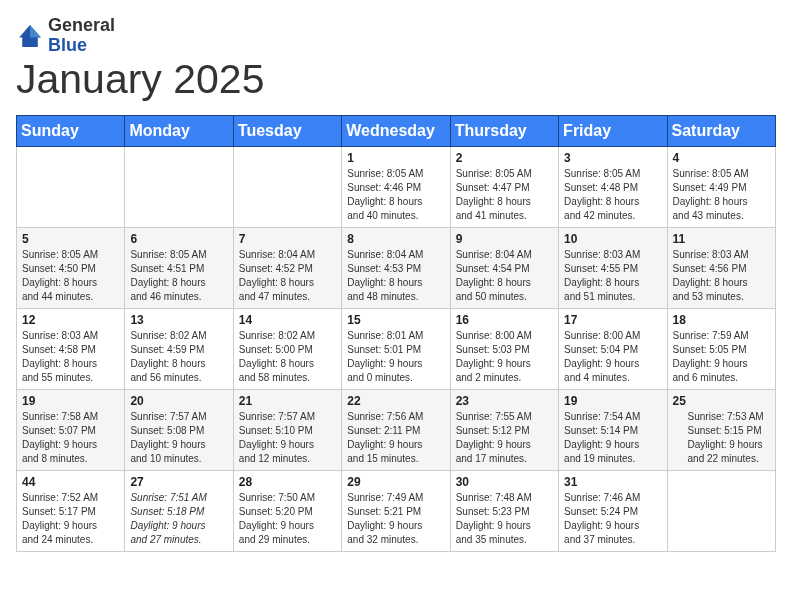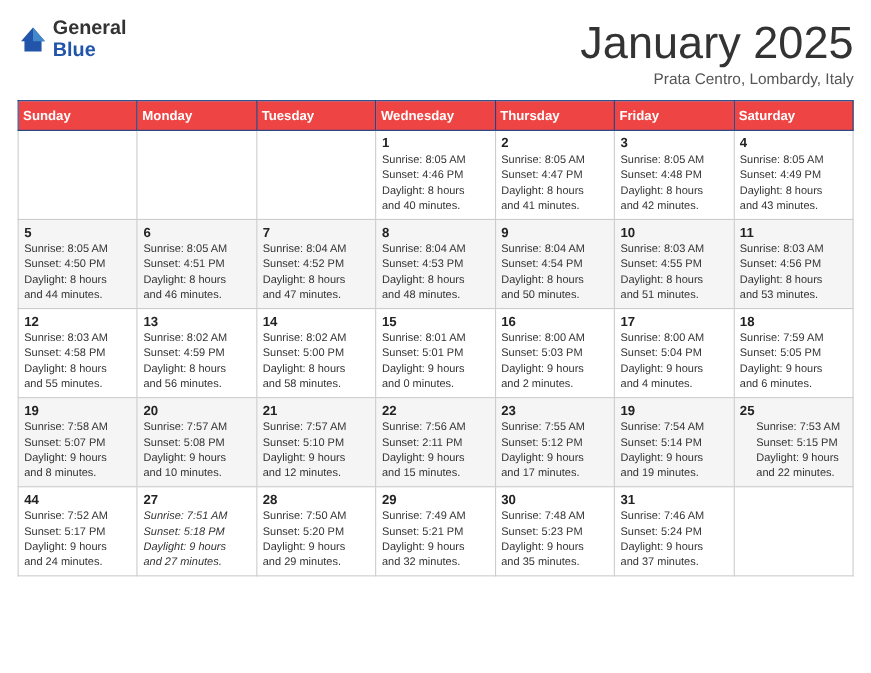--- a/index.html
+++ b/index.html
@@ -8,20 +8,21 @@
       background: #fff;
       width: 792px;
       min-height: 612px;
       padding: 16px;
     }
     .header {
       display: flex;
       justify-content: space-between;
       align-items: flex-start;
       margin-bottom: 12px;
+      flex-direction: column;
     }
     .logo {
       display: flex;
       align-items: center;
       gap: 4px;
     }
     .logo-text {
       font-size: 18px;
       font-weight: bold;
       line-height: 1.1;
@@ -43,23 +44,23 @@
     .location-subtitle {
       font-size: 14px;
       color: #555;
     }
     .calendar {
       width: 100%;
       border-collapse: collapse;
       border: 1px solid #ccc;
     }
     .calendar th {
-      background-color: #ef4444;
+      background-color: #3b82f6;
       color: #fff;
-      font-size: 12px;
+      font-size: 16px;
       font-weight: bold;
       padding: 6px 4px;
       text-align: left;
       border: 1px solid #1a4488;
     }
     .calendar td {
       vertical-align: top;
       border: 1px solid #ccc;
       padding: 4px 5px;
       width: 108px;
@@ -95,21 +96,20 @@
       <polygon points="18,4 32,20 28,20 28,32 8,32 8,20 4,20" fill="#2255aa"></polygon>
       <polygon points="18,4 32,20 18,20" fill="#4488cc"></polygon>
     </svg>
     <div class="logo-text">
       <div class="logo-general">General</div>
       <div class="logo-blue">Blue</div>
     </div>
   </div>
   <div class="title-block">
     <div class="month-title">January 2025</div>
-    <div class="location-subtitle">Prata Centro, Lombardy, Italy</div>
   </div>
 </div>
 
 <table class="calendar">
   <thead>
     <tr>
     <th>Sunday</th>
         <th>Monday</th>
         <th>Tuesday</th>
         <th>Wednesday</th>

